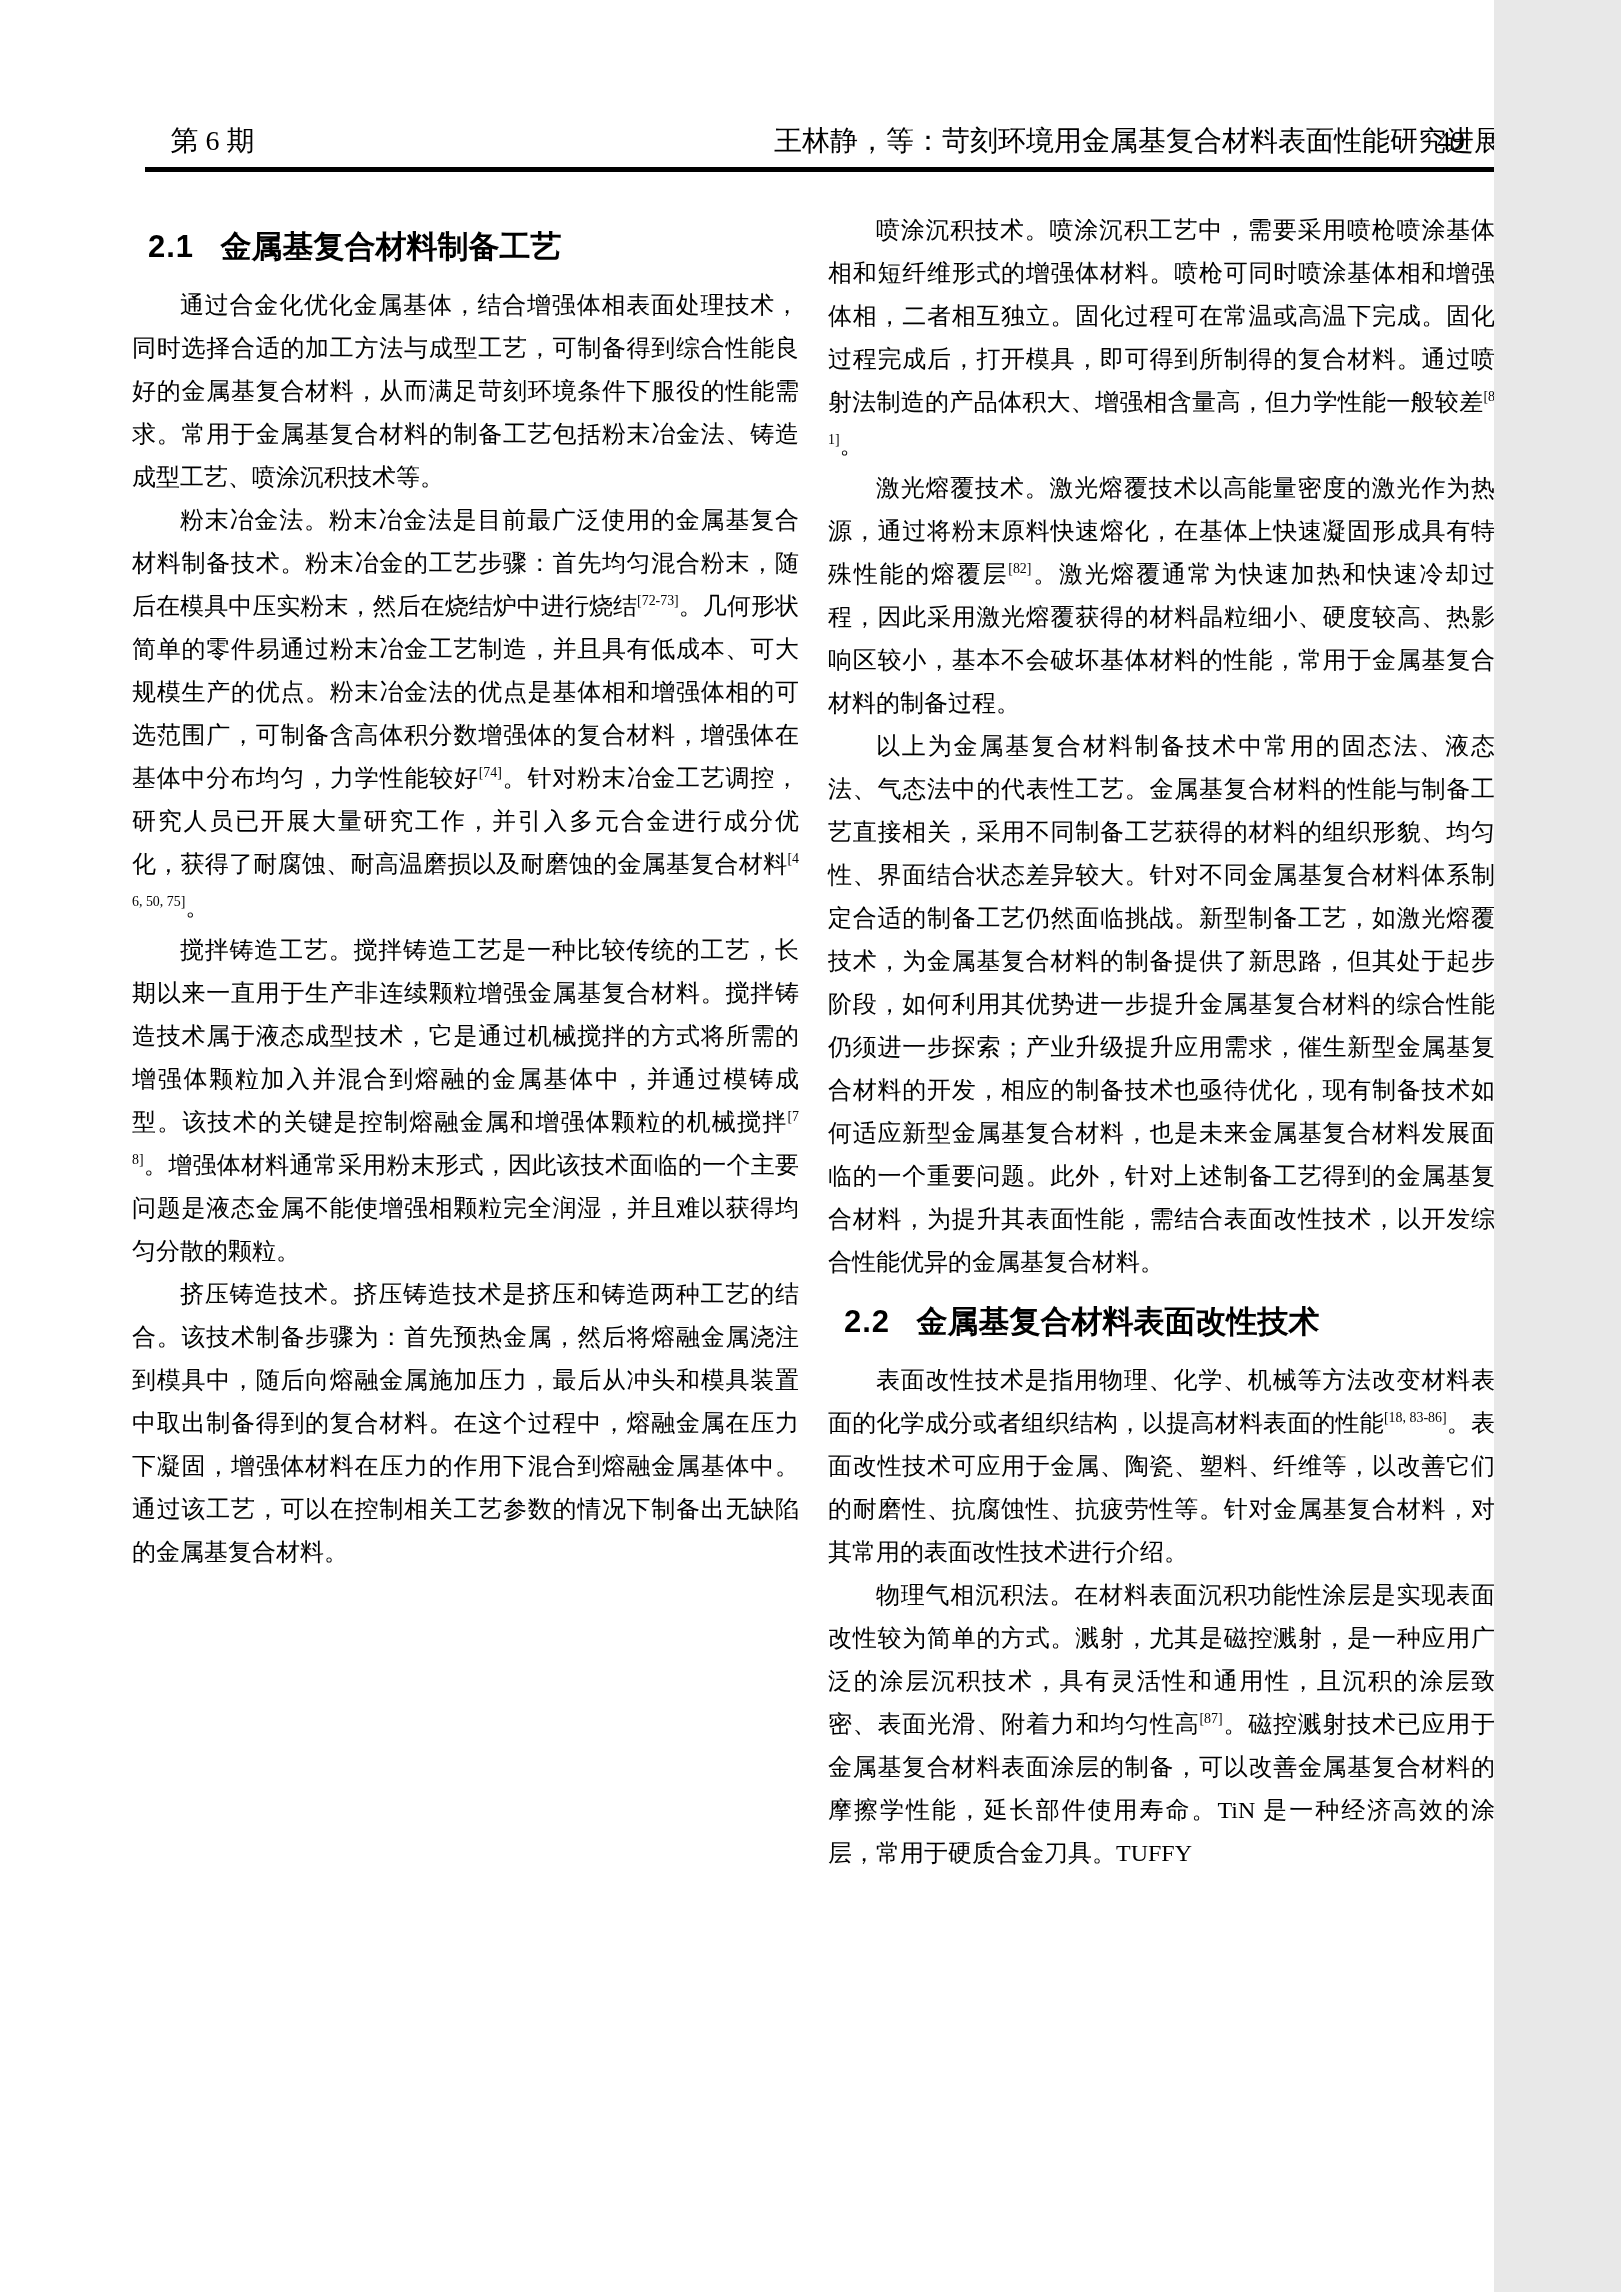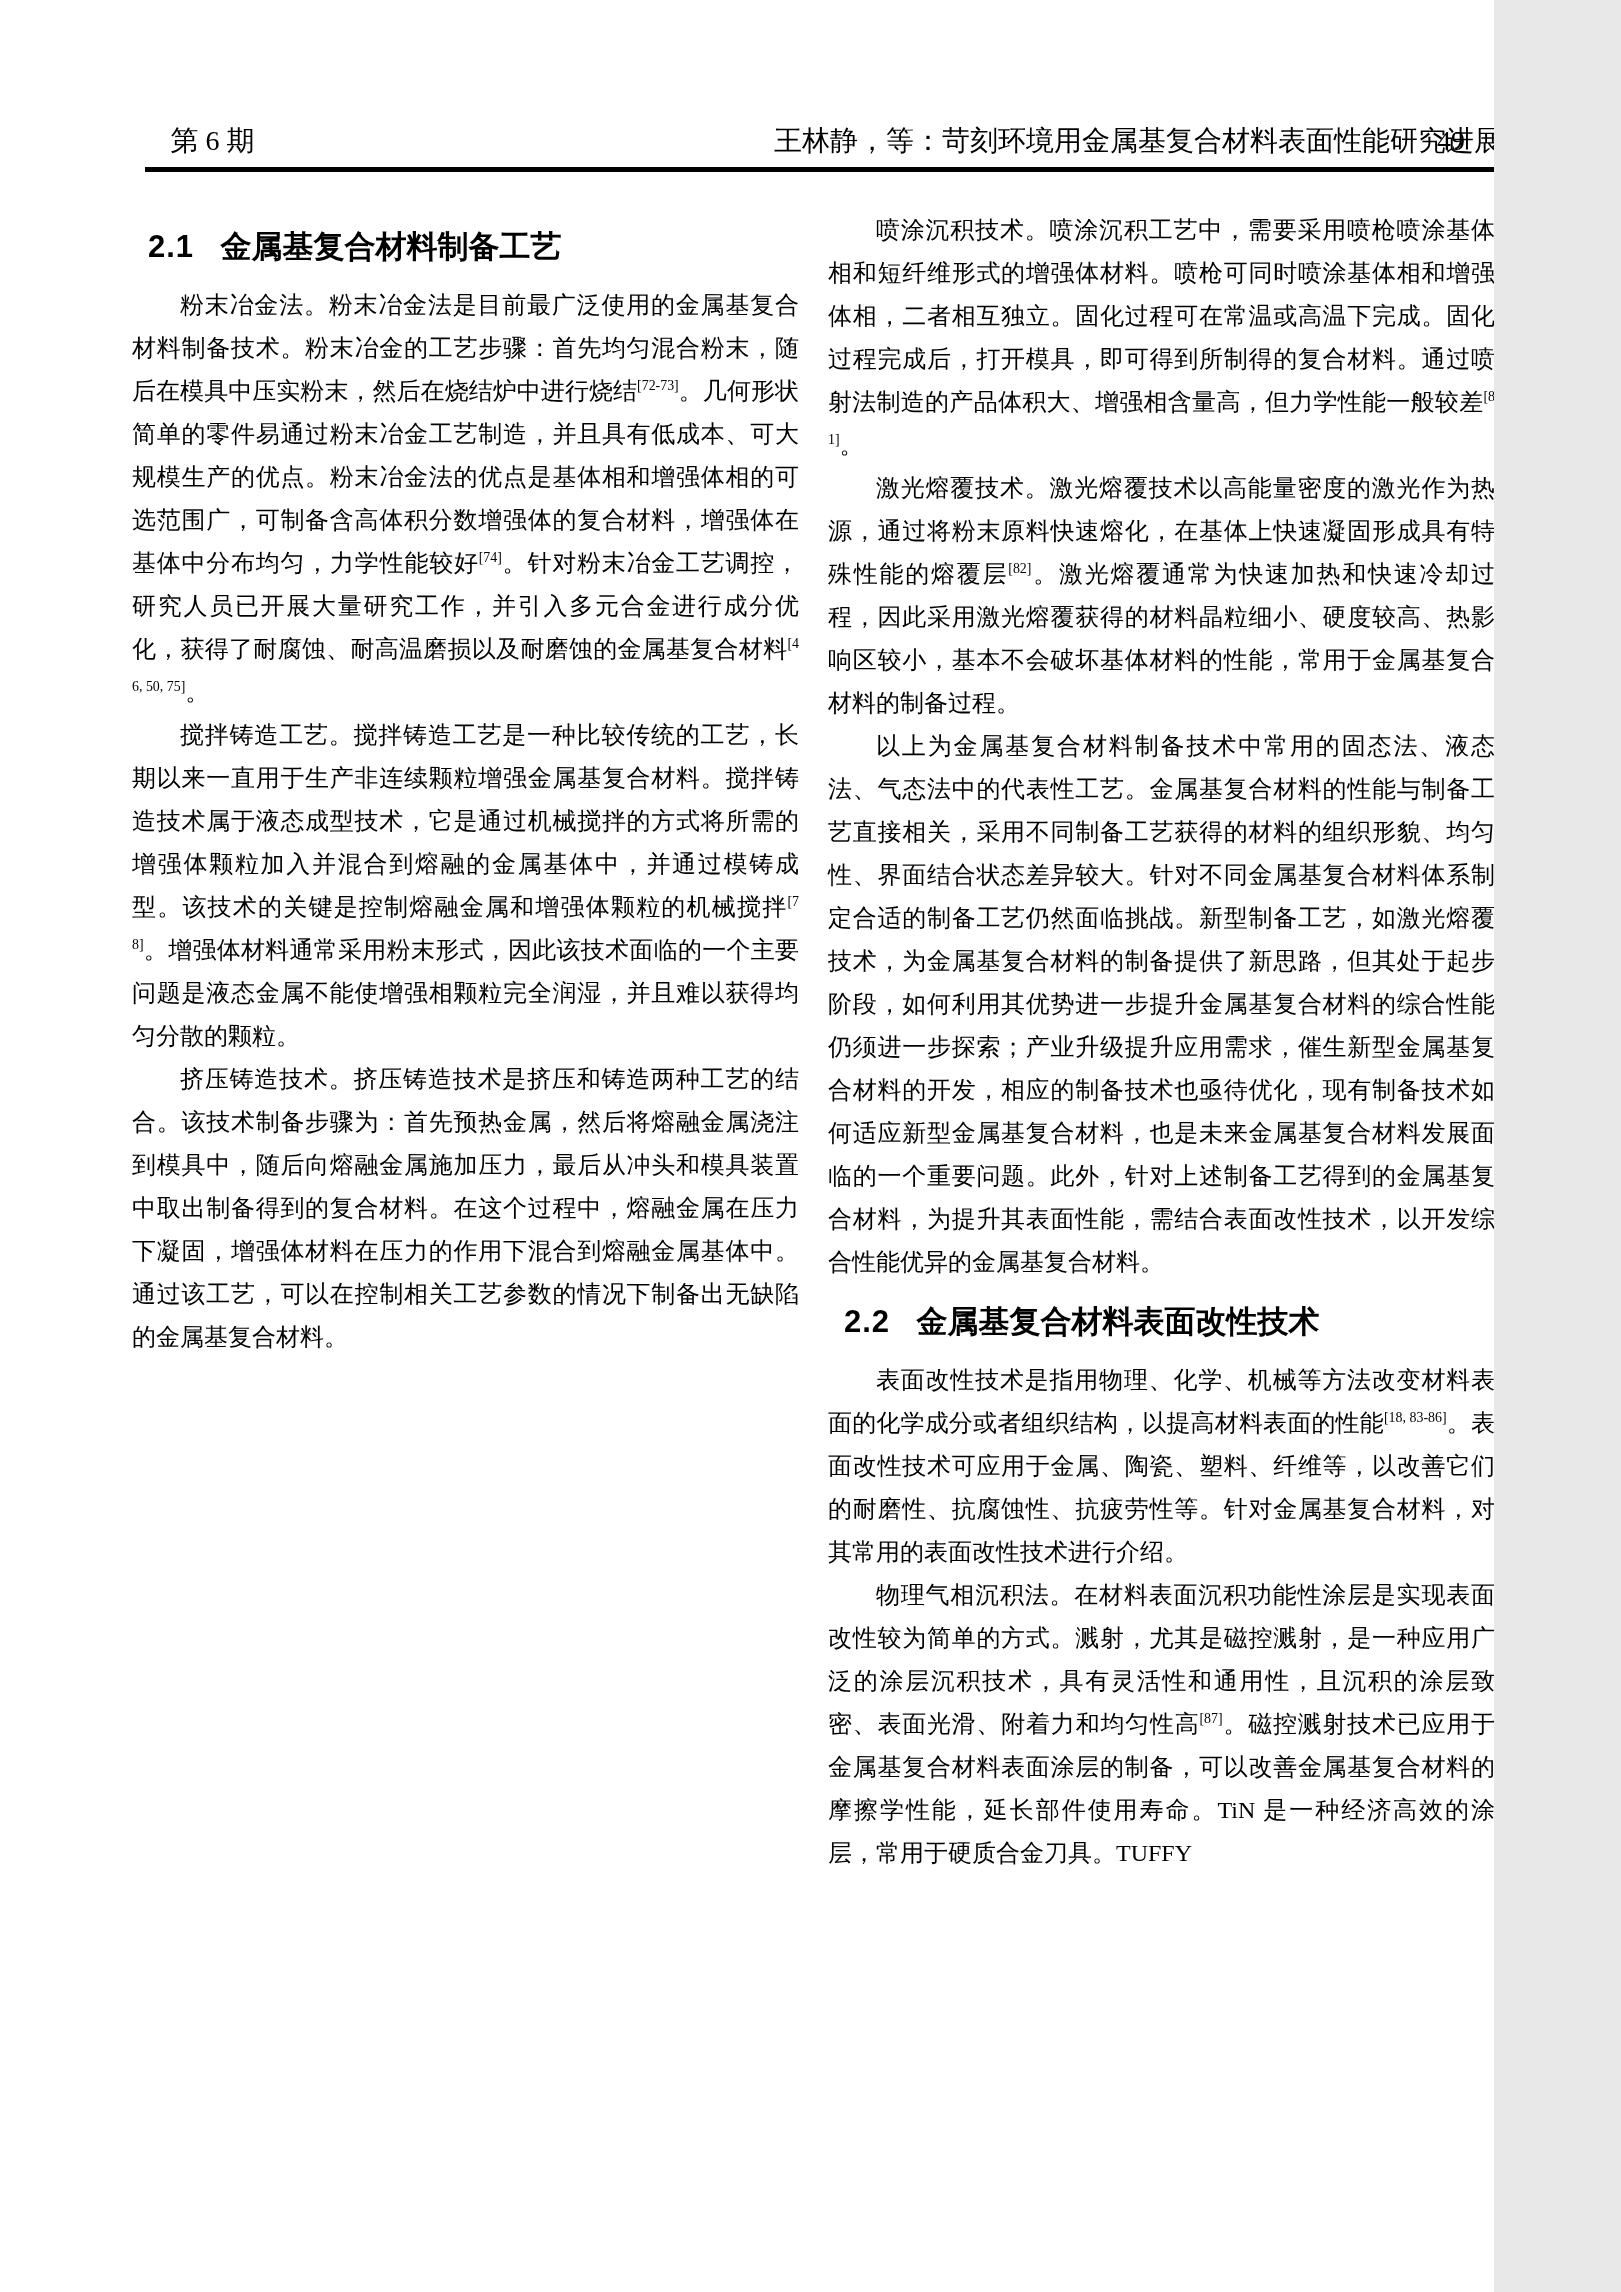--- a/index.html
+++ b/index.html
@@ -101,20 +101,21 @@
     <span class="issue">第 6 期</span>
     <span class="rtitle">王林静，等：苛刻环境用金属基复合材料表面性能研究进展</span>
     <span class="pageno">49</span>
   </div>
 
   <div class="header-rule"></div>
 
   <div class="columns">
     <div class="col">
         <h2 class="sec-heading"><span class="sec-num">2.1</span>金属基复合材料制备工艺</h2>
+        <p class="body-para">通过合金化优化金属基体，结合增强体相表面处理技术，同时选择合适的加工方法与成型工艺，可制备得到综合性能良好的金属基复合材料，从而满足苛刻环境条件下服役的性能需求。常用于金属基复合材料的制备工艺包括粉末冶金法、铸造成型工艺、喷涂沉积技术等。</p>
         <p class="body-para">粉末冶金法。粉末冶金法是目前最广泛使用的金属基复合材料制备技术。粉末冶金的工艺步骤：首先均匀混合粉末，随后在模具中压实粉末，然后在烧结炉中进行烧结<sup class="cite">[72-73]</sup>。几何形状简单的零件易通过粉末冶金工艺制造，并且具有低成本、可大规模生产的优点。粉末冶金法的优点是基体相和增强体相的可选范围广，可制备含高体积分数增强体的复合材料，增强体在基体中分布均匀，力学性能较好<sup class="cite">[74]</sup>。针对粉末冶金工艺调控，研究人员已开展大量研究工作，并引入多元合金进行成分优化，获得了耐腐蚀、耐高温磨损以及耐磨蚀的金属基复合材料<sup class="cite">[46, 50, 75]</sup>。</p>
         <p class="body-para">搅拌铸造工艺。搅拌铸造工艺是一种比较传统的工艺，长期以来一直用于生产非连续颗粒增强金属基复合材料。搅拌铸造技术属于液态成型技术，它是通过机械搅拌的方式将所需的增强体颗粒加入并混合到熔融的金属基体中，并通过模铸成型。该技术的关键是控制熔融金属和增强体颗粒的机械搅拌<sup class="cite">[78]</sup>。增强体材料通常采用粉末形式，因此该技术面临的一个主要问题是液态金属不能使增强相颗粒完全润湿，并且难以获得均匀分散的颗粒。</p>
         <p class="body-para">挤压铸造技术。挤压铸造技术是挤压和铸造两种工艺的结合。该技术制备步骤为：首先预热金属，然后将熔融金属浇注到模具中，随后向熔融金属施加压力，最后从冲头和模具装置中取出制备得到的复合材料。在这个过程中，熔融金属在压力下凝固，增强体材料在压力的作用下混合到熔融金属基体中。通过该工艺，可以在控制相关工艺参数的情况下制备出无缺陷的金属基复合材料。</p>
       </div>
     <div class="col">
         <p class="body-para">喷涂沉积技术。喷涂沉积工艺中，需要采用喷枪喷涂基体相和短纤维形式的增强体材料。喷枪可同时喷涂基体相和增强体相，二者相互独立。固化过程可在常温或高温下完成。固化过程完成后，打开模具，即可得到所制得的复合材料。通过喷射法制造的产品体积大、增强相含量高，但力学性能一般较差<sup class="cite">[81]</sup>。</p>
         <p class="body-para">激光熔覆技术。激光熔覆技术以高能量密度的激光作为热源，通过将粉末原料快速熔化，在基体上快速凝固形成具有特殊性能的熔覆层<sup class="cite">[82]</sup>。激光熔覆通常为快速加热和快速冷却过程，因此采用激光熔覆获得的材料晶粒细小、硬度较高、热影响区较小，基本不会破坏基体材料的性能，常用于金属基复合材料的制备过程。</p>
         <p class="body-para">以上为金属基复合材料制备技术中常用的固态法、液态法、气态法中的代表性工艺。金属基复合材料的性能与制备工艺直接相关，采用不同制备工艺获得的材料的组织形貌、均匀性、界面结合状态差异较大。针对不同金属基复合材料体系制定合适的制备工艺仍然面临挑战。新型制备工艺，如激光熔覆技术，为金属基复合材料的制备提供了新思路，但其处于起步阶段，如何利用其优势进一步提升金属基复合材料的综合性能仍须进一步探索；产业升级提升应用需求，催生新型金属基复合材料的开发，相应的制备技术也亟待优化，现有制备技术如何适应新型金属基复合材料，也是未来金属基复合材料发展面临的一个重要问题。此外，针对上述制备工艺得到的金属基复合材料，为提升其表面性能，需结合表面改性技术，以开发综合性能优异的金属基复合材料。</p>
         <h2 class="sec-heading"><span class="sec-num">2.2</span>金属基复合材料表面改性技术</h2>
         <p class="body-para">表面改性技术是指用物理、化学、机械等方法改变材料表面的化学成分或者组织结构，以提高材料表面的性能<sup class="cite">[18, 83-86]</sup>。表面改性技术可应用于金属、陶瓷、塑料、纤维等，以改善它们的耐磨性、抗腐蚀性、抗疲劳性等。针对金属基复合材料，对其常用的表面改性技术进行介绍。</p>

